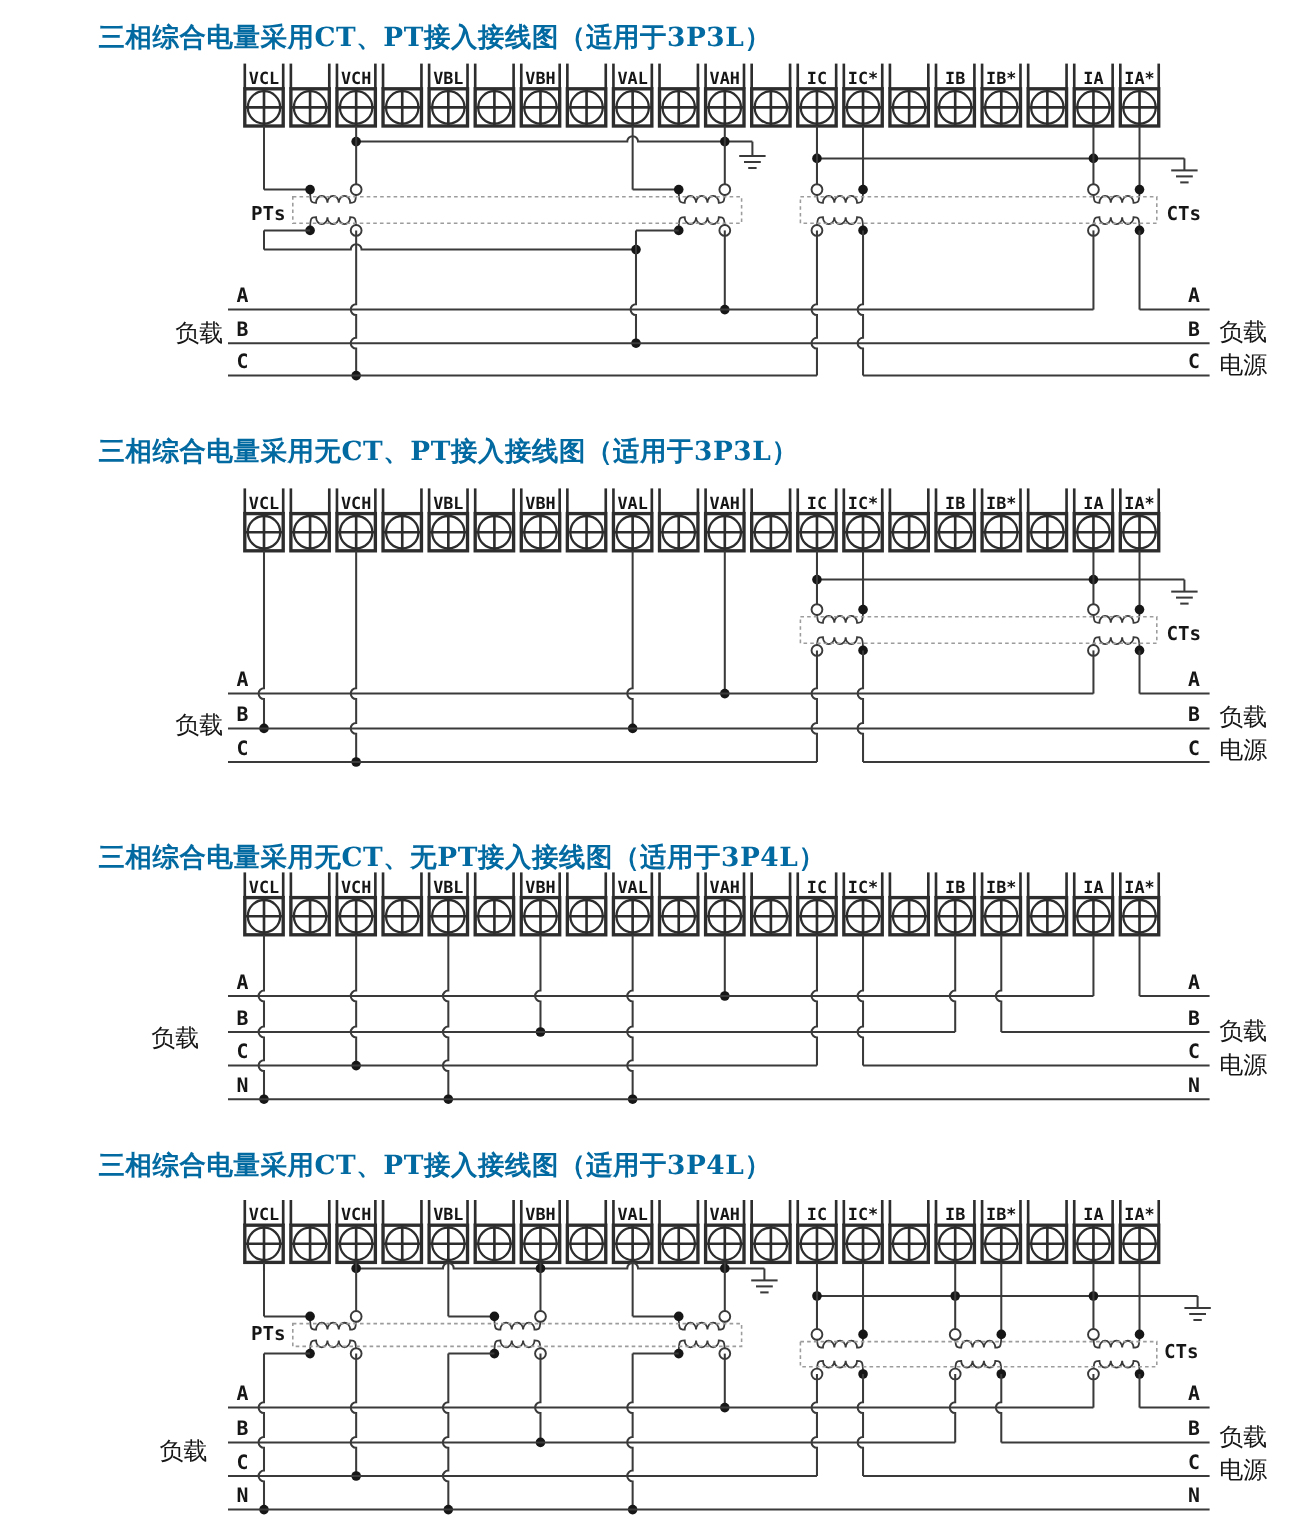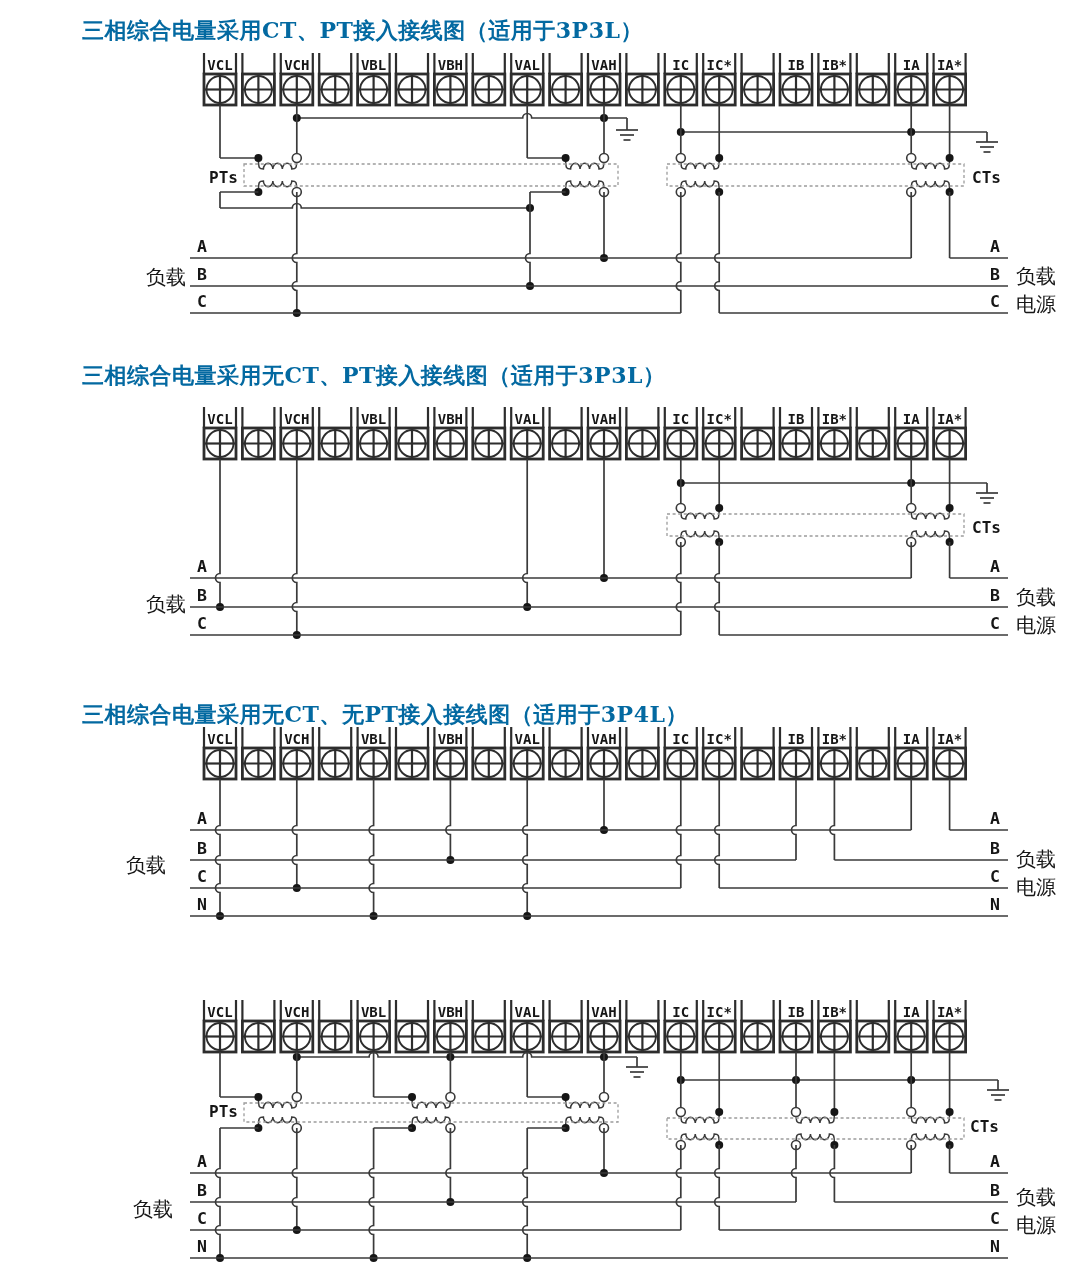--- a/index.html
+++ b/index.html
@@ -630,20 +630,21 @@
         <text x="1000" y="162" class="phase r">C</text>
         <path d="M 190 196 L 1008 196" class="w"></path>
         <text x="197" y="190" class="phase">N</text>
         <text x="1000" y="190" class="phase r">N</text>
         <text x="146" y="152" class="cn mid">负载</text>
         <text x="1016" y="146" class="cn">负载</text>
         <text x="1016" y="174" class="cn">电源</text>
       </g>
     </svg>
 
+  <h2 class="title" style="top:952px">三相综合电量采用CT、PT接入接线图（适用于3P4L）</h2>
   <svg id="svg3" class="dwg" style="top:995px" width="1080" height="287" viewBox="0 0 1080 287">
       <g>
         <line x1="204" y1="5" x2="204" y2="26" class="slot"></line>
         <line x1="236" y1="5" x2="236" y2="26" class="slot"></line>
         <text x="220" y="22" class="tlabel">VCL</text>
         <rect x="204" y="26" width="32" height="31" class="tbox"></rect>
         <circle cx="220" cy="41.5" r="13.5" class="tcirc"></circle>
         <line x1="204" y1="41.5" x2="236" y2="41.5" class="tcross"></line>
         <line x1="220" y1="26" x2="220" y2="57" class="tcross"></line>
         <line x1="242.39999999999998" y1="5" x2="242.39999999999998" y2="26" class="slot"></line>

